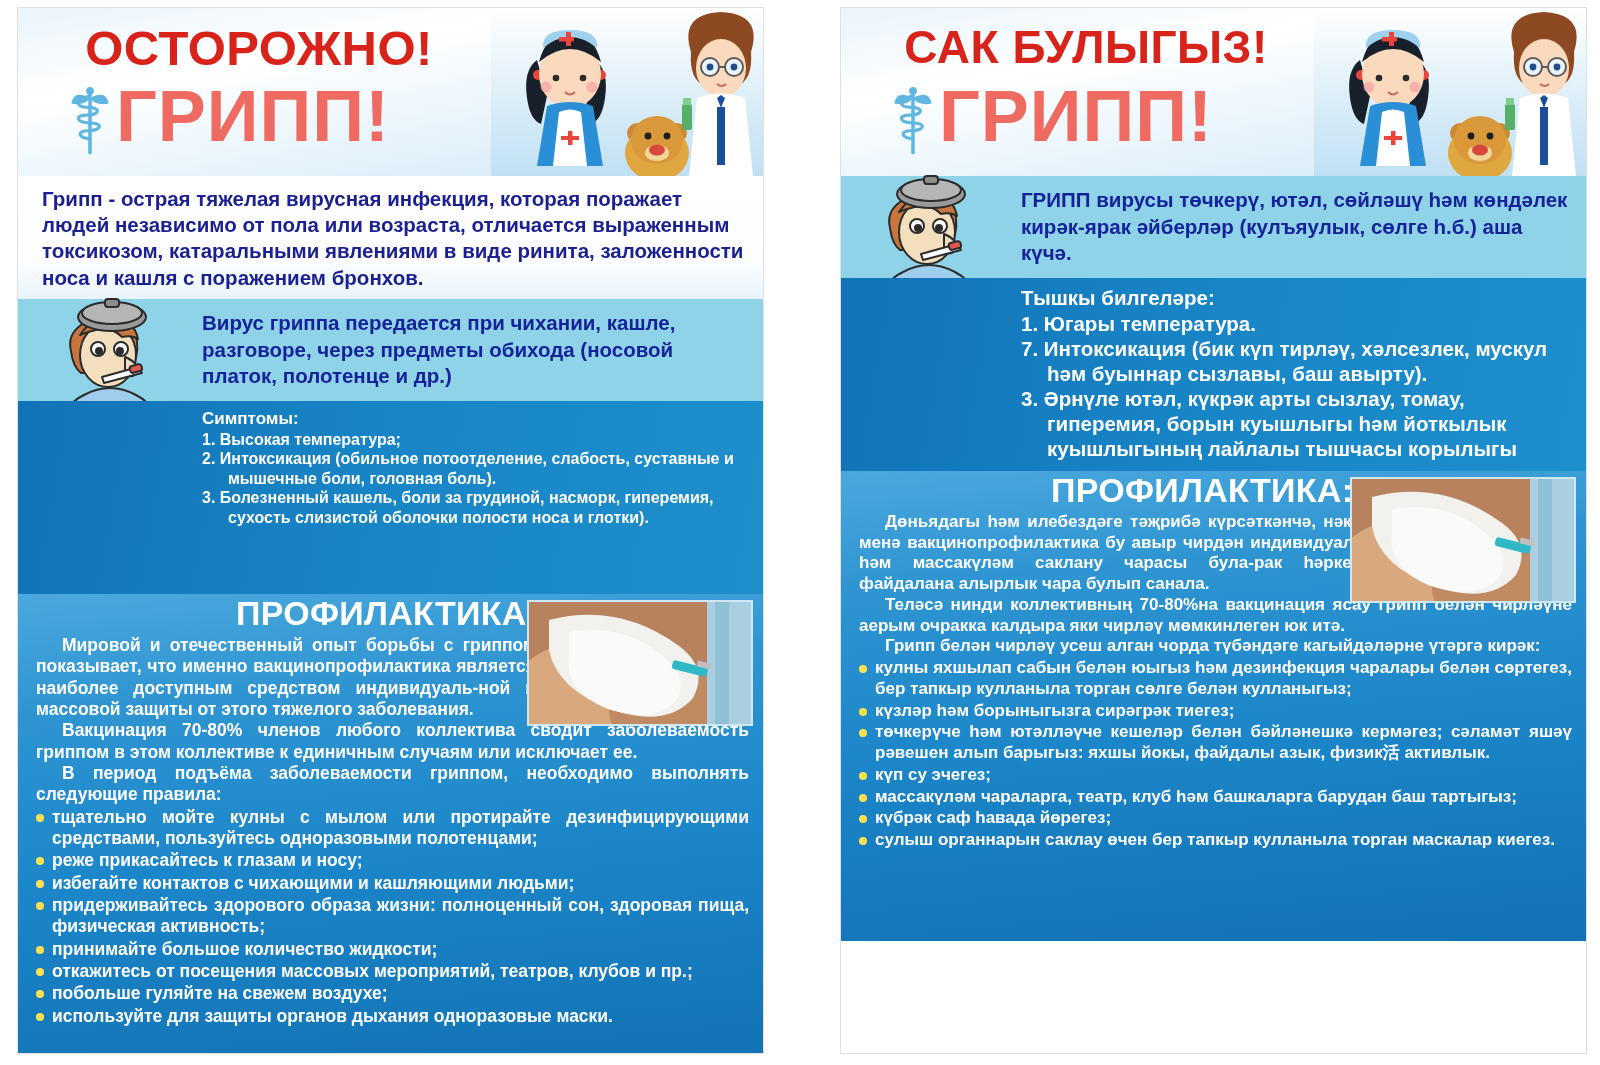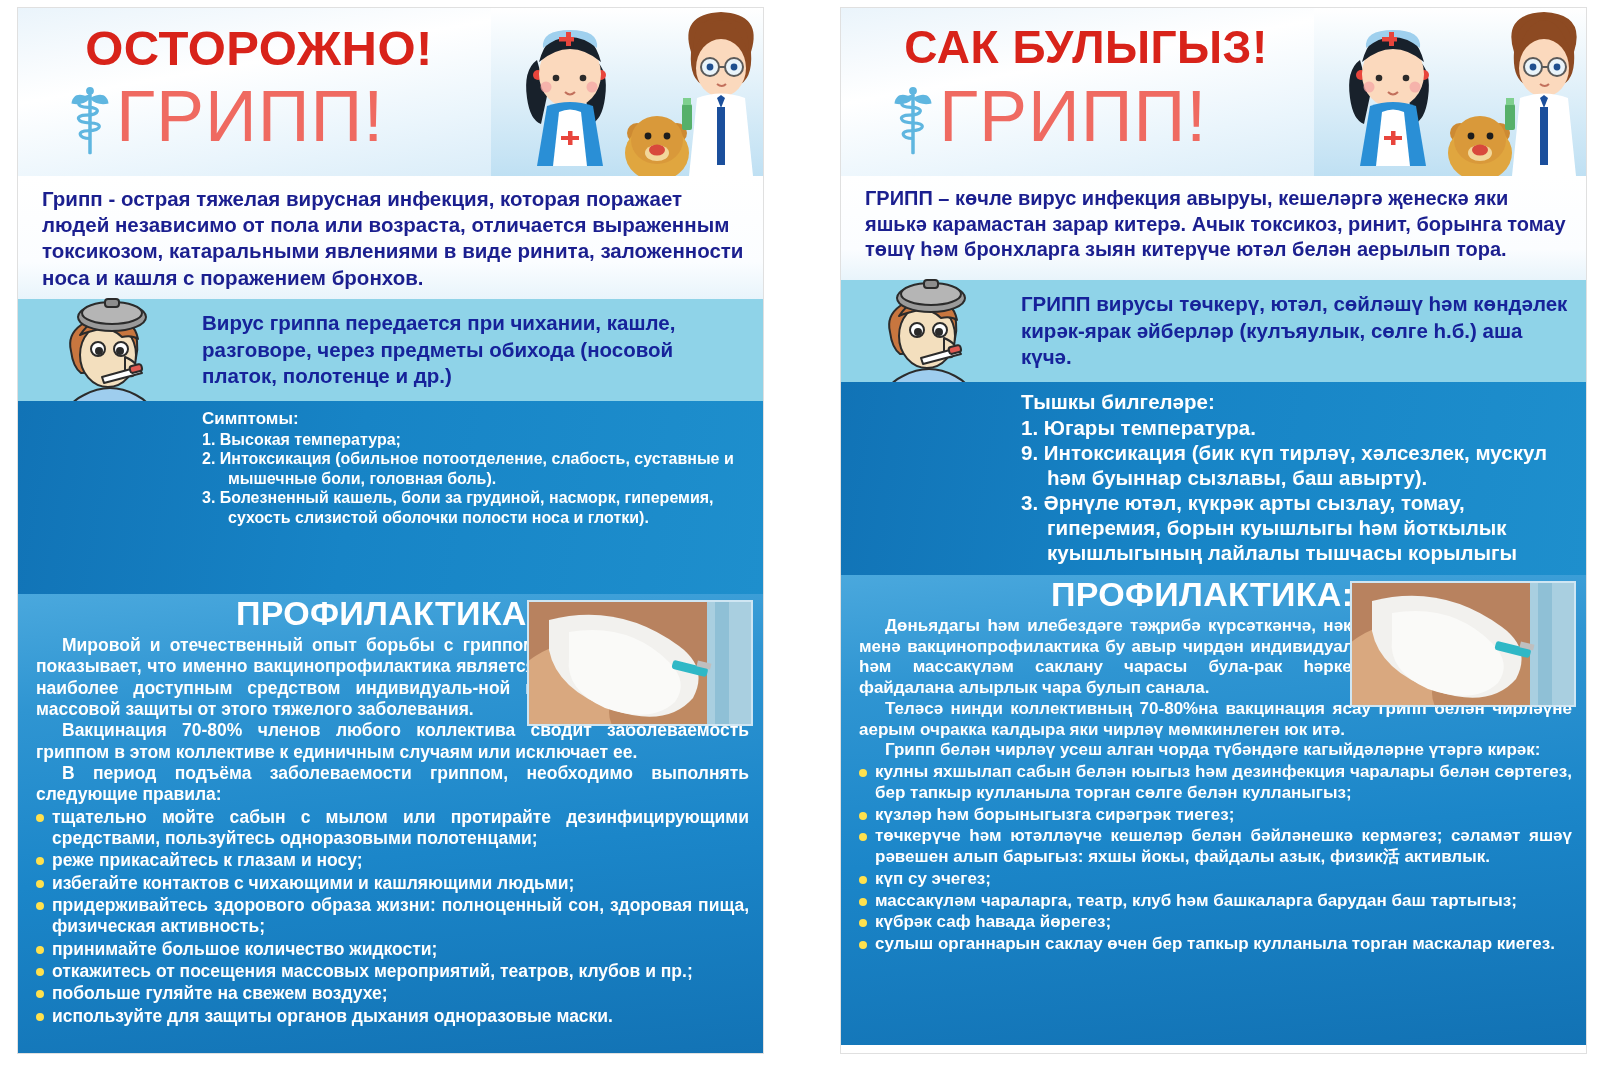--- a/index.html
+++ b/index.html
@@ -14,21 +14,21 @@
   
   .hdr{position:relative;height:168px;
        background:linear-gradient(170deg,#eaf4fb 0%,#ffffff 32%,#eaf5fc 62%,#cfe7f6 100%);
        overflow:hidden;}
   .hdr-title{position:absolute;left:26px;top:16px;width:430px;text-align:center;
              font-size:49px;font-weight:bold;color:#d8231a;letter-spacing:.5px;line-height:1;
              white-space:nowrap;}
   .panel.right .hdr-title{font-size:46px;left:30px;}
   .hdr-sub{position:absolute;left:52px;top:74px;display:flex;align-items:flex-start;gap:6px;}
   .cad{width:40px;height:78px;flex:0 0 auto;}
-  .hdr-grip{font-size:72px;font-weight:normal;color:#ef6a61;line-height:.95;letter-spacing:1px;}
+  .hdr-grip{font-size:72px;font-weight:bold;color:#ef6a61;line-height:.95;letter-spacing:1px;}
 
   
   .art-kids{position:absolute;right:0;top:0;width:272px;height:168px;}
 
   
   .intro{background:linear-gradient(180deg,#ffffff 0%,#fbfdff 70%,#e8f4fb 100%);
          padding:10px 18px 8px 24px;min-height:104px;box-sizing:border-box;}
   .intro p{margin:0;font-size:20.5px;font-weight:bold;color:#1b1f8f;line-height:1.28;}
   .panel.right .intro p{font-size:20px;}
 
@@ -217,21 +217,21 @@
           <rect x="186" y="0" width="14" height="122" fill="#8fc0d6"></rect>
           <rect x="143" y="62" width="36" height="9" rx="3" fill="#2fb8c6" transform="rotate(14 161 66)"></rect>
           <rect x="168" y="60" width="14" height="6" fill="#bfbfbf" transform="rotate(14 175 63)"></rect>
         </svg>
       </div>
       <div class="prof-title">ПРОФИЛАКТИКА:</div>
       <p class="ind wrapcol">Мировой и отечественный опыт борьбы с гриппом показывает, что именно вакцинопрофилактика является наиболее доступным средством индивидуаль-ной и массовой защиты от этого тяжелого заболевания.</p>
       <p class="ind">Вакцинация 70-80% членов любого коллектива сводит заболеваемость гриппом в этом коллективе к единичным случаям или исключает ее.</p>
       <p class="ind">В период подъёма заболеваемости гриппом, необходимо выполнять следующие правила:</p>
       <ul class="rules">
-        <li>тщательно мойте сабын с мылом или протирайте дезинфицирующими средствами, пользуйтесь одноразовыми полотенцами;</li>
+        <li>тщательно мойте кулны с мылом или протирайте дезинфицирующими средствами, пользуйтесь одноразовыми полотенцами;</li>
         <li>реже прикасайтесь к глазам и носу;</li>
         <li>избегайте контактов с чихающими и кашляющими людьми;</li>
         <li>придерживайтесь здорового образа жизни: полноценный сон, здоровая пища, физическая активность;</li>
         <li>принимайте большое количество жидкости;</li>
         <li>откажитесь от посещения массовых мероприятий, театров, клубов и пр.;</li>
         <li>побольше гуляйте  на свежем воздухе;</li>
         <li>используйте для защиты органов дыхания одноразовые маски.</li>
       </ul>
     </div>
   </div>
@@ -303,23 +303,20 @@
           <path d="M226 76 q5 4 9 0" stroke="#c2705c" stroke-width="2" fill="none"></path>
           <path d="M206 90 q24-9 48 0 l8 78 l-64 0 z" fill="#ffffff"></path>
           <path d="M226 90 l4 10 l4 -10 l-4 -3z" fill="#1b4f9c"></path>
           <rect x="226" y="99" width="8" height="58" fill="#1b4f9c"></rect>
           <rect x="191" y="96" width="10" height="26" rx="2" fill="#56b06a"></rect>
           <rect x="192" y="90" width="8" height="7" fill="#7fd08f"></rect>
         </g>
       </svg>
     </div>
 
-    <div class="intro">
-      <p>ГРИПП – көчле вирус инфекция авыруы, кешеләргә җенескә яки яшькә карамастан зарар китерә. Ачык токсикоз, ринит, борынга томау төшү һәм бронхларга зыян китерүче ютәл белән аерылып тора.</p>
-    </div>
 
     <div class="trans">
       <svg class="art-sick" viewBox="0 0 172 330">
         <g stroke="#2b2b2b" stroke-width="2" stroke-linejoin="round">
           <path d="M24 118 l10 0 l6 86 l-8 0 z" fill="#6b4526"></path>
           <path d="M122 118 l10 0 l-4 86 l-8 0 z" fill="#6b4526"></path>
           <path d="M30 196 l100 0 l4 10 l-108 0 z" fill="#8a5a30"></path>
           <path d="M40 206 l9 0 l4 84 l-9 0 z" fill="#6b4526"></path>
           <path d="M112 206 l9 0 l-4 84 l-9 0 z" fill="#6b4526"></path>
           <path d="M55 34 q-14 10 -10 26 q2 16 10 22 l48 -2 q10 -12 8 -30 q-3 -20 -22 -22 q-22 -2 -34 6z" fill="#c8763f"></path>
@@ -346,21 +343,21 @@
       <div class="trans-inner">
         <p>ГРИПП вирусы төчкерү, ютәл, сөйләшү һәм көндәлек кирәк-ярак әйберләр (кулъяулык, сөлге һ.б.) аша күчә.</p>
       </div>
     </div>
 
     <div class="symp">
       <div class="symp-inner">
         <h3>Тышкы билгеләре:</h3>
         <ol>
           <li>1. Югары температура.</li>
-          <li>9. Интоксикация (бик күп тирләү, хәлсезлек, мускул һәм буыннар сызлавы, баш авырту).</li>
+          <li>7. Интоксикация (бик күп тирләү, хәлсезлек, мускул һәм буыннар сызлавы, баш авырту).</li>
           <li>3. Әрнүле ютәл, күкрәк арты сызлау, томау, гиперемия, борын куышлыгы һәм йоткылык куышлыгының лайлалы тышчасы корылыгы</li>
         </ol>
       </div>
     </div>
 
     <div class="prof">
       <div class="photo">
         <svg viewBox="0 0 222 122" width="222" height="122">
           <rect width="222" height="122" fill="#c79a74"></rect>
           <path d="M0 0 L222 0 L222 122 L0 122z" fill="#b8825f"></path>

